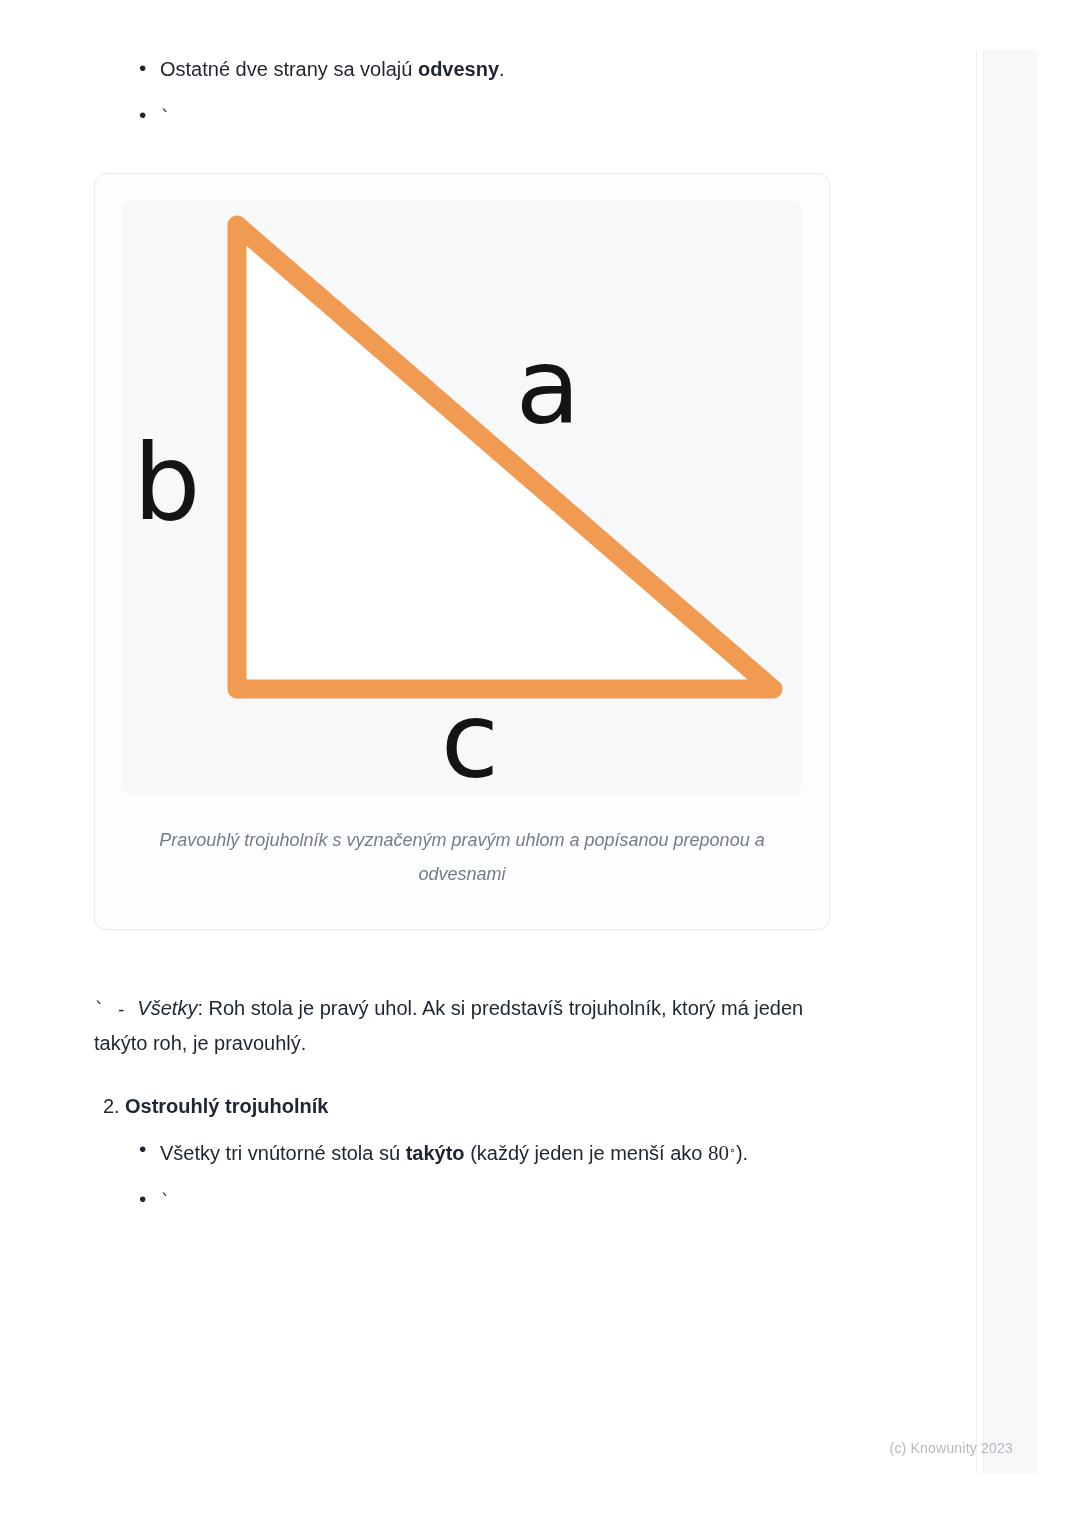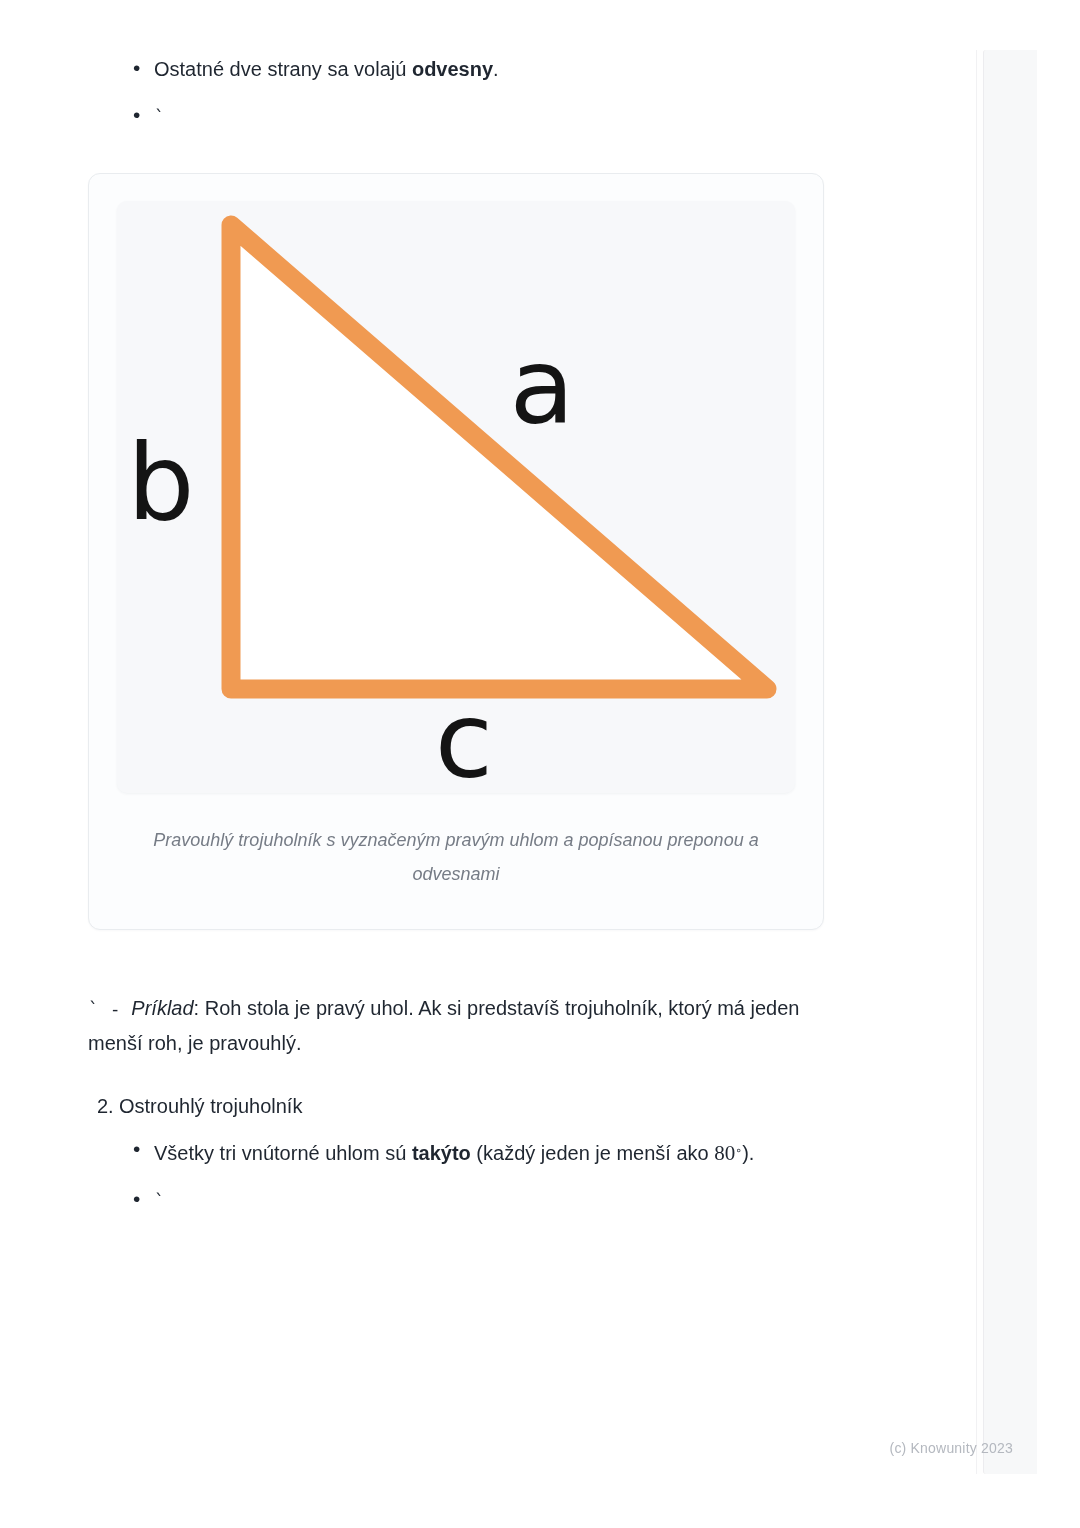--- a/index.html
+++ b/index.html
@@ -5,21 +5,21 @@
   html,body{margin:0;padding:0;}
   body{
     width:1080px;height:1528px;
     background:#ffffff;
     font-family:"Liberation Sans",sans-serif;
     color:#1f2630;
     position:relative;
     overflow:hidden;
   }
   .page{position:relative;width:1080px;height:1528px;background:#ffffff;}
-  .content{position:absolute;left:88px;top:52px;width:740px;}
+  .content{position:absolute;left:94px;top:52px;width:740px;}
 
   
   .blist{list-style:none;margin:0;padding:0;font-size:20px;line-height:34px;}
   .blist li{position:relative;padding-left:66px;margin:0 0 13px 0;}
   .blist li::before{
     content:"\2022";
     position:absolute;left:45px;top:-1px;
     font-size:21px;color:#1f2630;
   }
   .tick{font-family:"DejaVu Sans Mono",monospace;font-size:18px;}
@@ -49,21 +49,21 @@
     text-align:center;
   }
 
   
   .example{margin:61px 0 0 0;font-size:20px;line-height:34px;width:740px;}
 
   
   .section-list{margin:29px 0 0 0;font-size:20px;line-height:34px;}
   .ol-item{position:relative;padding-left:31px;}
   .ol-number{position:absolute;left:9px;top:0;font-weight:400;}
-  .ol-title{font-weight:400;margin-top:46px;}
+  .ol-title{font-weight:700;margin-top:46px;}
   .sub-list{margin-top:10px;}
 
   b,strong{font-weight:700;}
   .math-90{font-family:"Liberation Serif",serif;font-size:21px;}
   .math-90 sup{font-size:11px;vertical-align:6px;letter-spacing:0;}
 
   
   .copyright{
     position:absolute;top:1440px;right:67px;
     font-size:14px;color:#b4b8bf;
@@ -105,30 +105,30 @@
           <polygon points="114,24 114,488 650,488" fill="#ffffff" stroke-width="19" stroke-linejoin="round" stroke-linecap="round" stroke="#f09a52"></polygon>
           <text x="44" y="318" text-anchor="middle" font-family="DejaVu Sans, sans-serif" font-size="106" fill="#141414">b</text>
           <text x="425" y="222" text-anchor="middle" font-family="DejaVu Sans, sans-serif" font-size="106" fill="#141414">a</text>
           <text x="347" y="576" text-anchor="middle" font-family="DejaVu Sans, sans-serif" font-size="106" fill="#141414">c</text>
         </svg>
       </div>
       <figcaption class="figure-caption">Pravouhlý trojuholník s vyznačeným pravým uhlom a popísanou preponou a odvesnami</figcaption>
     </figure>
 
     <p class="example">
-      <span class="tick">` - </span><em>Príklad</em><span>: Roh stola je pravý uhol. Ak si predstavíš trojuholník, ktorý má jeden menší roh, je pravouhlý.</span>
+      <span class="tick">` - </span><em>Všetky</em><span>: Roh stola je pravý uhol. Ak si predstavíš trojuholník, ktorý má jeden takýto roh, je pravouhlý.</span>
     </p>
 
     <div class="section-list">
       <div class="ol-item">
         <span class="ol-number">2.</span>
         <span class="ol-title">Ostrouhlý trojuholník</span>
         <ul class="blist sub-list" style="margin-left:-31px;">
           <li>
-            <span>Všetky tri vnútorné uhlom sú </span><strong>takýto</strong><span> (každý jeden je menší ako </span><span class="math-90"><span>80</span><sup>∘</sup></span><span>).</span>
+            <span>Všetky tri vnútorné stola sú </span><strong>takýto</strong><span> (každý jeden je menší ako </span><span class="math-90"><span>80</span><sup>∘</sup></span><span>).</span>
           </li>
           <li>
             <span class="tick">`</span>
           </li>
         </ul>
       </div>
     </div>
 
   </div>
 

